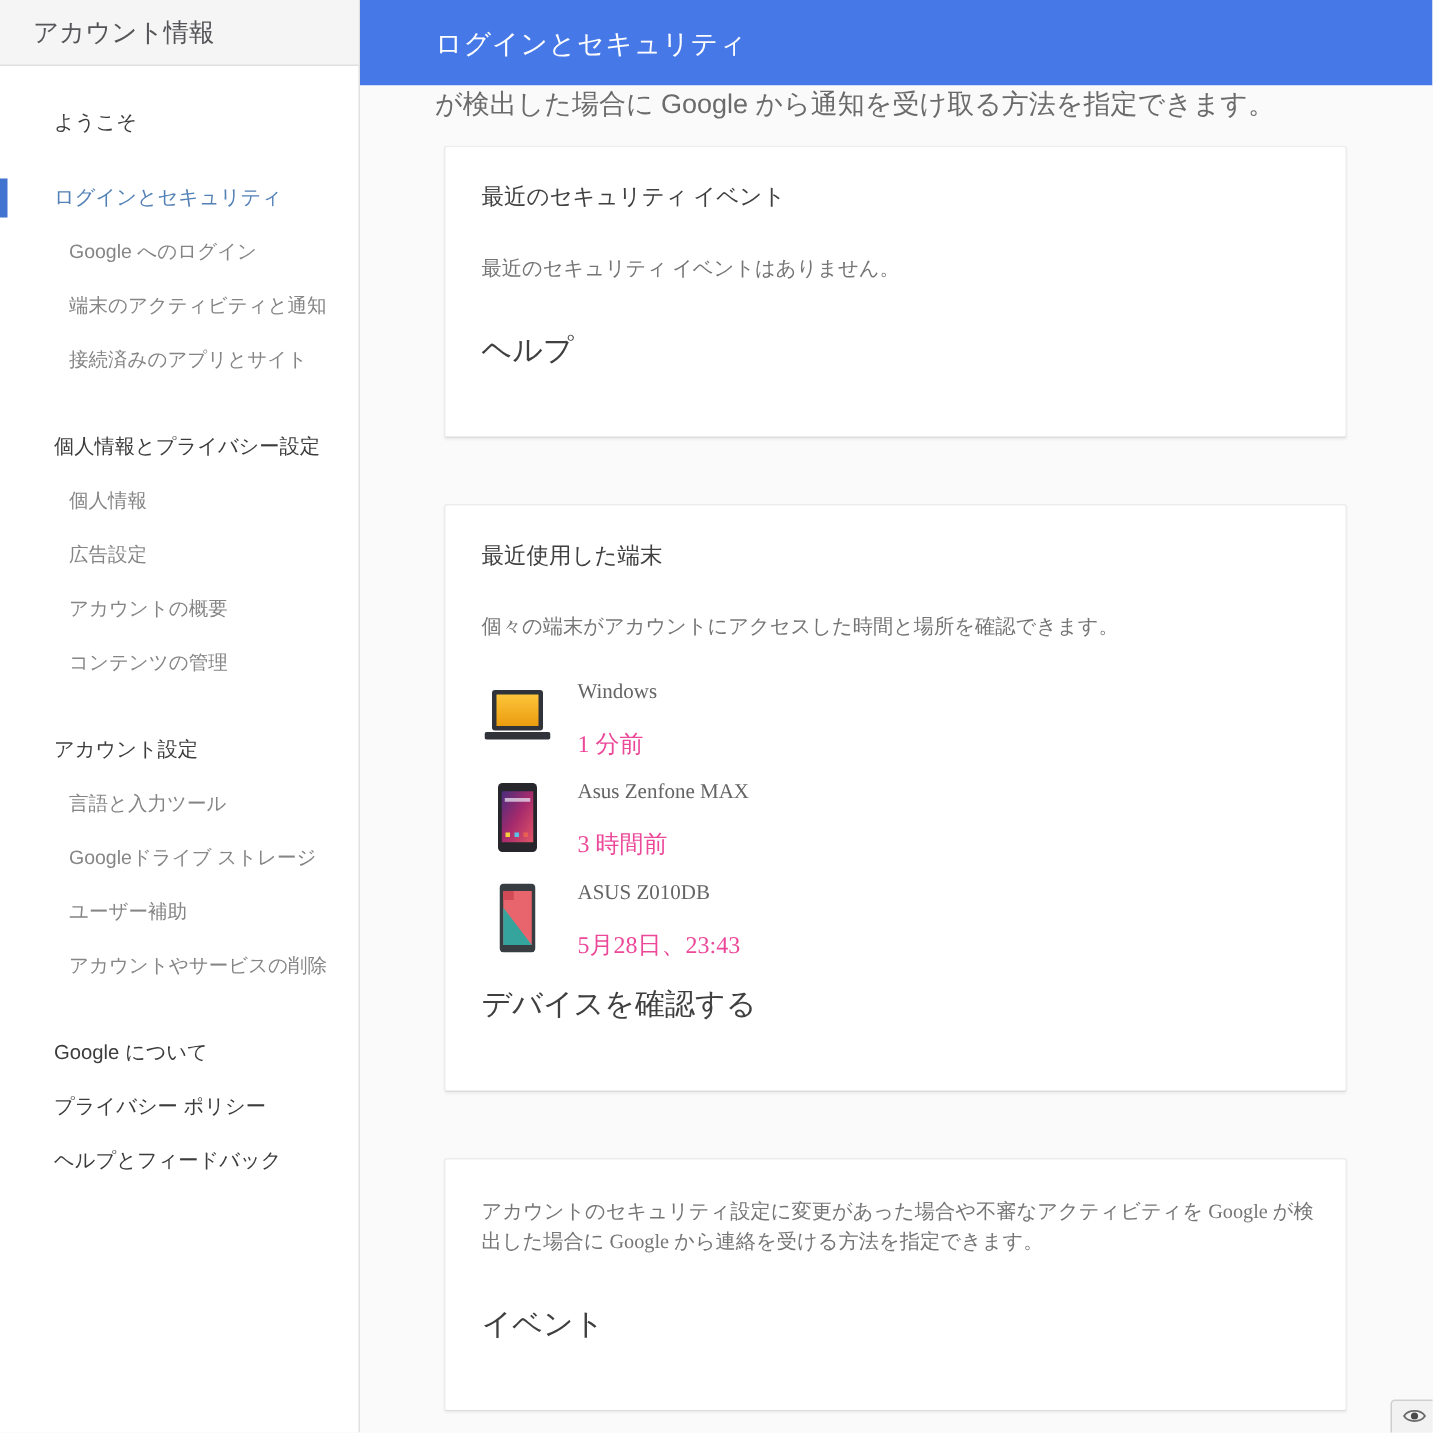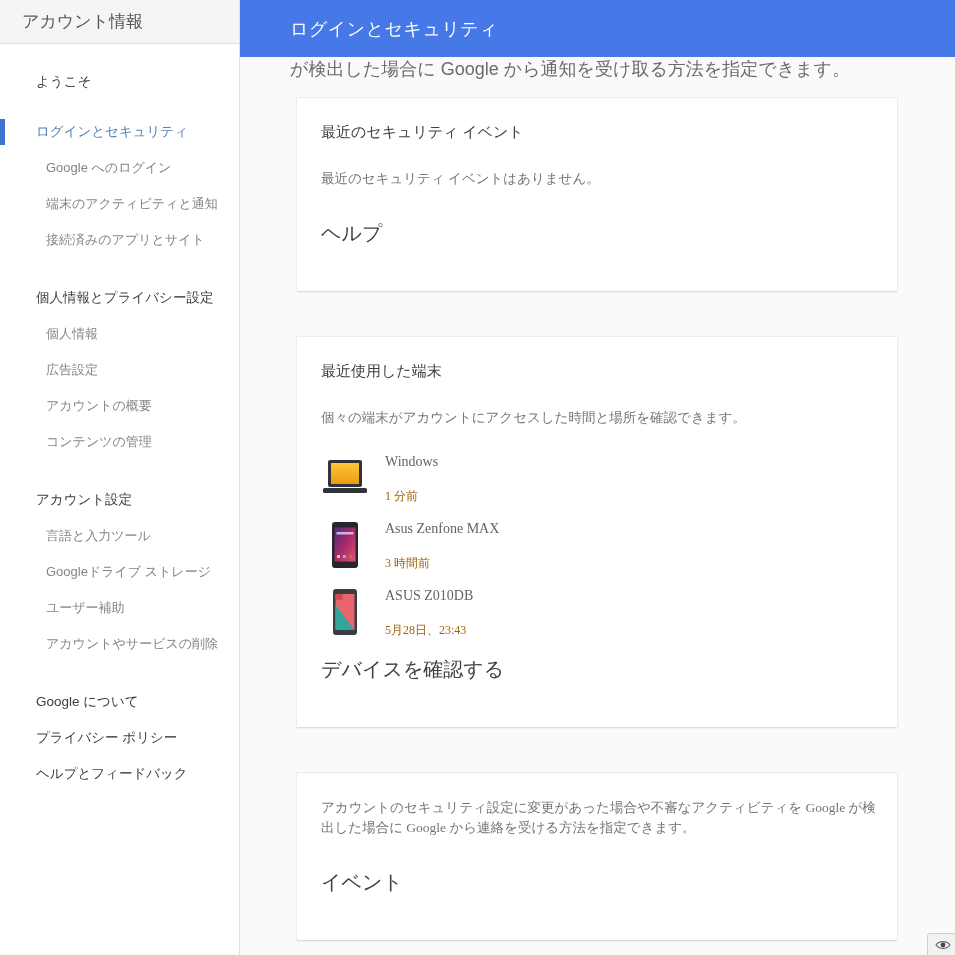--- a/index.html
+++ b/index.html
@@ -105,21 +105,21 @@
     margin-bottom: 21px;
     cursor: pointer;
   }
   .device-icon {
     width: 48px; height: 46px;
     display: flex; align-items: center; justify-content: center;
     margin-right: 16px;
     flex: 0 0 48px;
   }
   .device-name { font-size: 14px; color: #646464; line-height: 17px; }
-  .device-time { font-size: 12px; color: #a16207; line-height: 15px; margin-top: 19px; }
+  .device-time { font-size: 16px; color: #ec4899; line-height: 15px; margin-top: 19px; }
 
   
   .eye-btn {
     position: absolute; right: -4px; bottom: -3px;
     width: 32px; height: 25px;
     background: #f2f2f2;
     border: 1px solid #cfcfcf;
     border-radius: 3px;
     display: flex; align-items: center; justify-content: center;
     cursor: pointer;

